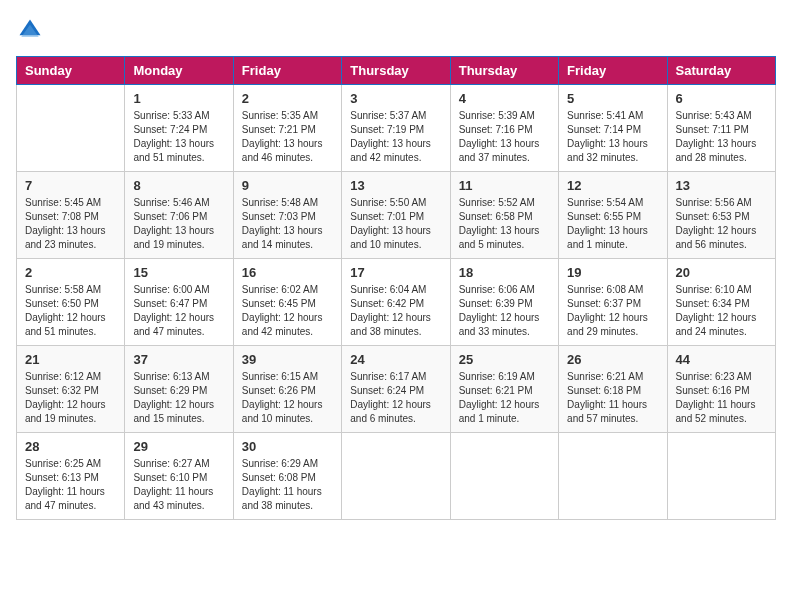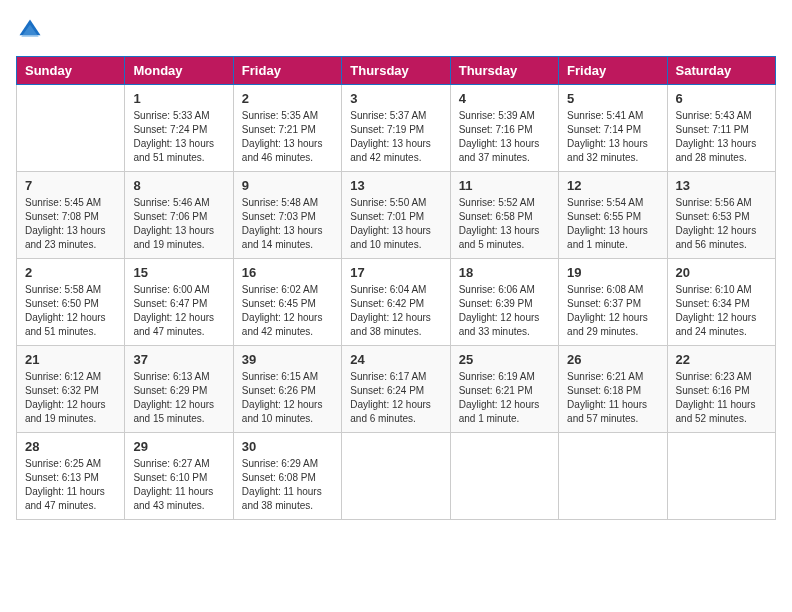--- a/index.html
+++ b/index.html
@@ -224,21 +224,21 @@
         </td>
         <td>
           <span class="day-num">25</span>
           <div class="day-info">Sunrise: 6:19 AM<br>Sunset: 6:21 PM<br>Daylight: 12 hours<br>and 1 minute.</div>
         </td>
         <td>
           <span class="day-num">26</span>
           <div class="day-info">Sunrise: 6:21 AM<br>Sunset: 6:18 PM<br>Daylight: 11 hours<br>and 57 minutes.</div>
         </td>
         <td>
-          <span class="day-num">22</span>
+          <span class="day-num">44</span>
           <div class="day-info">Sunrise: 6:23 AM<br>Sunset: 6:16 PM<br>Daylight: 11 hours<br>and 52 minutes.</div>
         </td>
       </tr>
       <tr>
         <td>
           <span class="day-num">28</span>
           <div class="day-info">Sunrise: 6:25 AM<br>Sunset: 6:13 PM<br>Daylight: 11 hours<br>and 47 minutes.</div>
         </td>
         <td>
           <span class="day-num">29</span>

